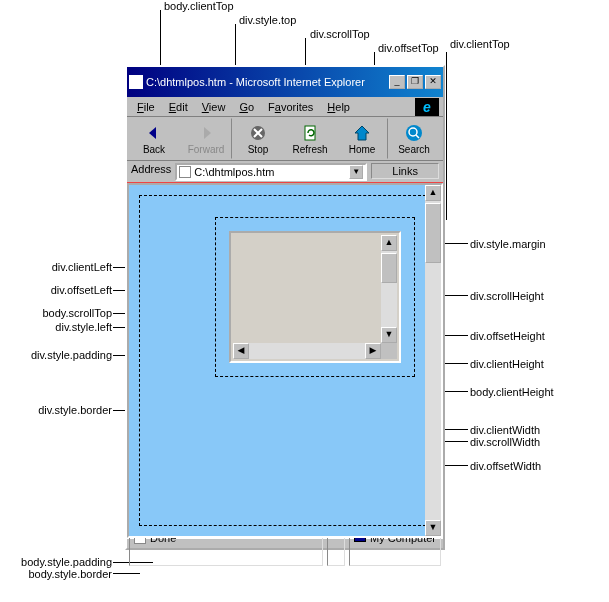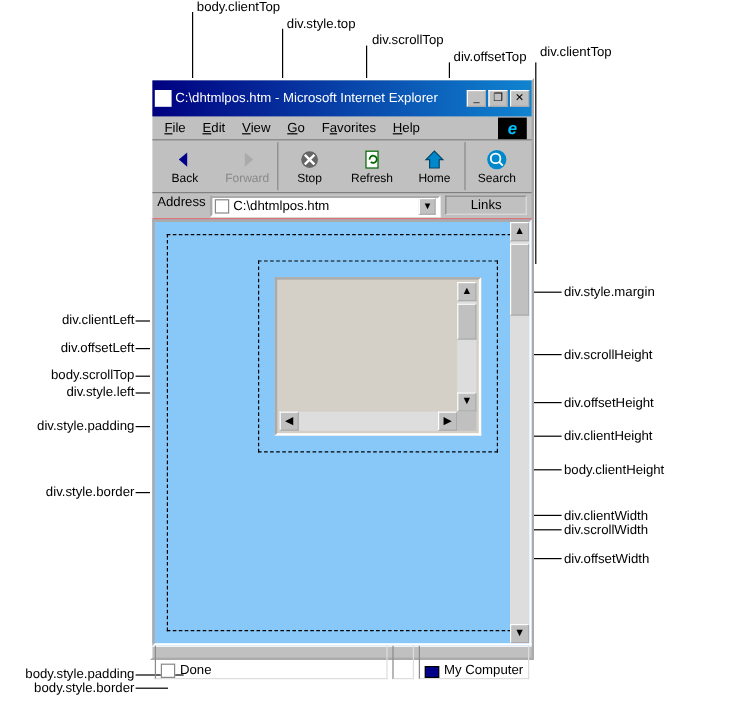--- a/index.html
+++ b/index.html
@@ -42,21 +42,21 @@
 .sb-h{position:absolute;left:2px;right:18px;bottom:2px;height:16px;background:#ddd}
 .sb-h .a1{left:0} .sb-h .a2{right:0}
 .sb-c{position:absolute;right:2px;bottom:2px;width:16px;height:16px;background:#c0c0c0}
 
 .main-sb-v{position:absolute;top:0;right:0;bottom:0;width:16px;background:#ddd}
 .main-sb-v .arr{position:absolute;width:16px;height:16px;background:#c0c0c0;border:1px outset #fff;text-align:center;line-height:13px;font-size:9px}
 .main-sb-v .a1{top:0}.main-sb-v .a2{bottom:0}
 .main-sb-v .thumb{position:absolute;left:0;right:0;top:18px;height:60px;background:#c0c0c0;border:1px outset #fff}
 
 .statusbar{height:20px;display:flex;align-items:center;border-top:1px solid #fff;padding:0 2px;gap:4px}
-.statusbar .panel{border:1px inset #ddd;height:35px;display:flex;align-items:flex-end;padding:0 4px}
+.statusbar .panel{border:1px inset #ddd;height:35px;display:flex;align-items:flex-start;padding:0 4px}
 .statusbar .p1{flex:1}
 .statusbar .doc-icon{width:12px;height:12px;background:#fff;border:1px solid #888;margin-right:4px}
 .statusbar .comp-icon{width:12px;height:10px;background:#008;border:1px solid #000;margin-right:4px}
 
 
 .callout{position:absolute;font-size:11px;color:#000;white-space:nowrap}
 .line{position:absolute;background:#000}
 .hline{height:1px}.vline{width:1px}
 
 

